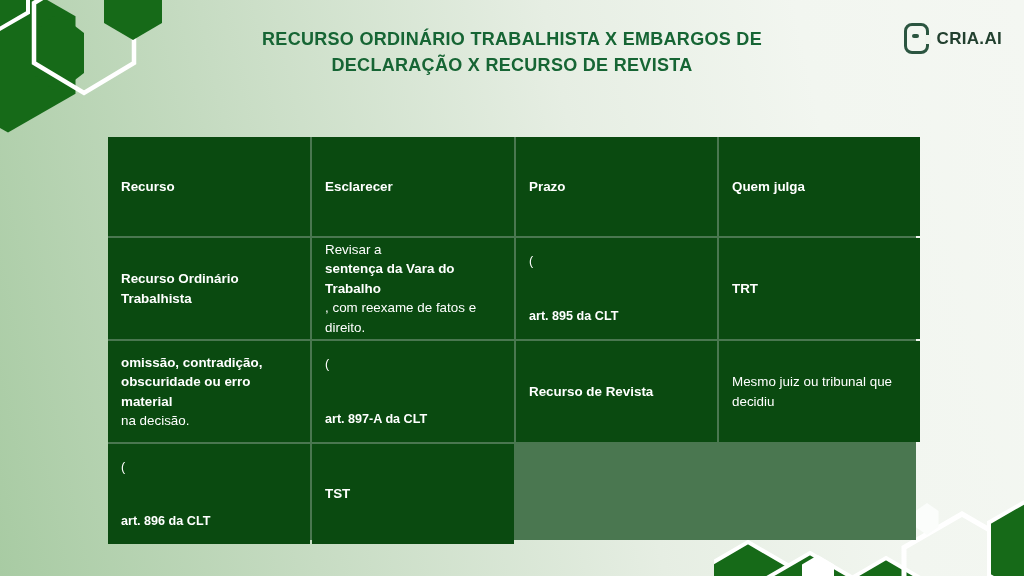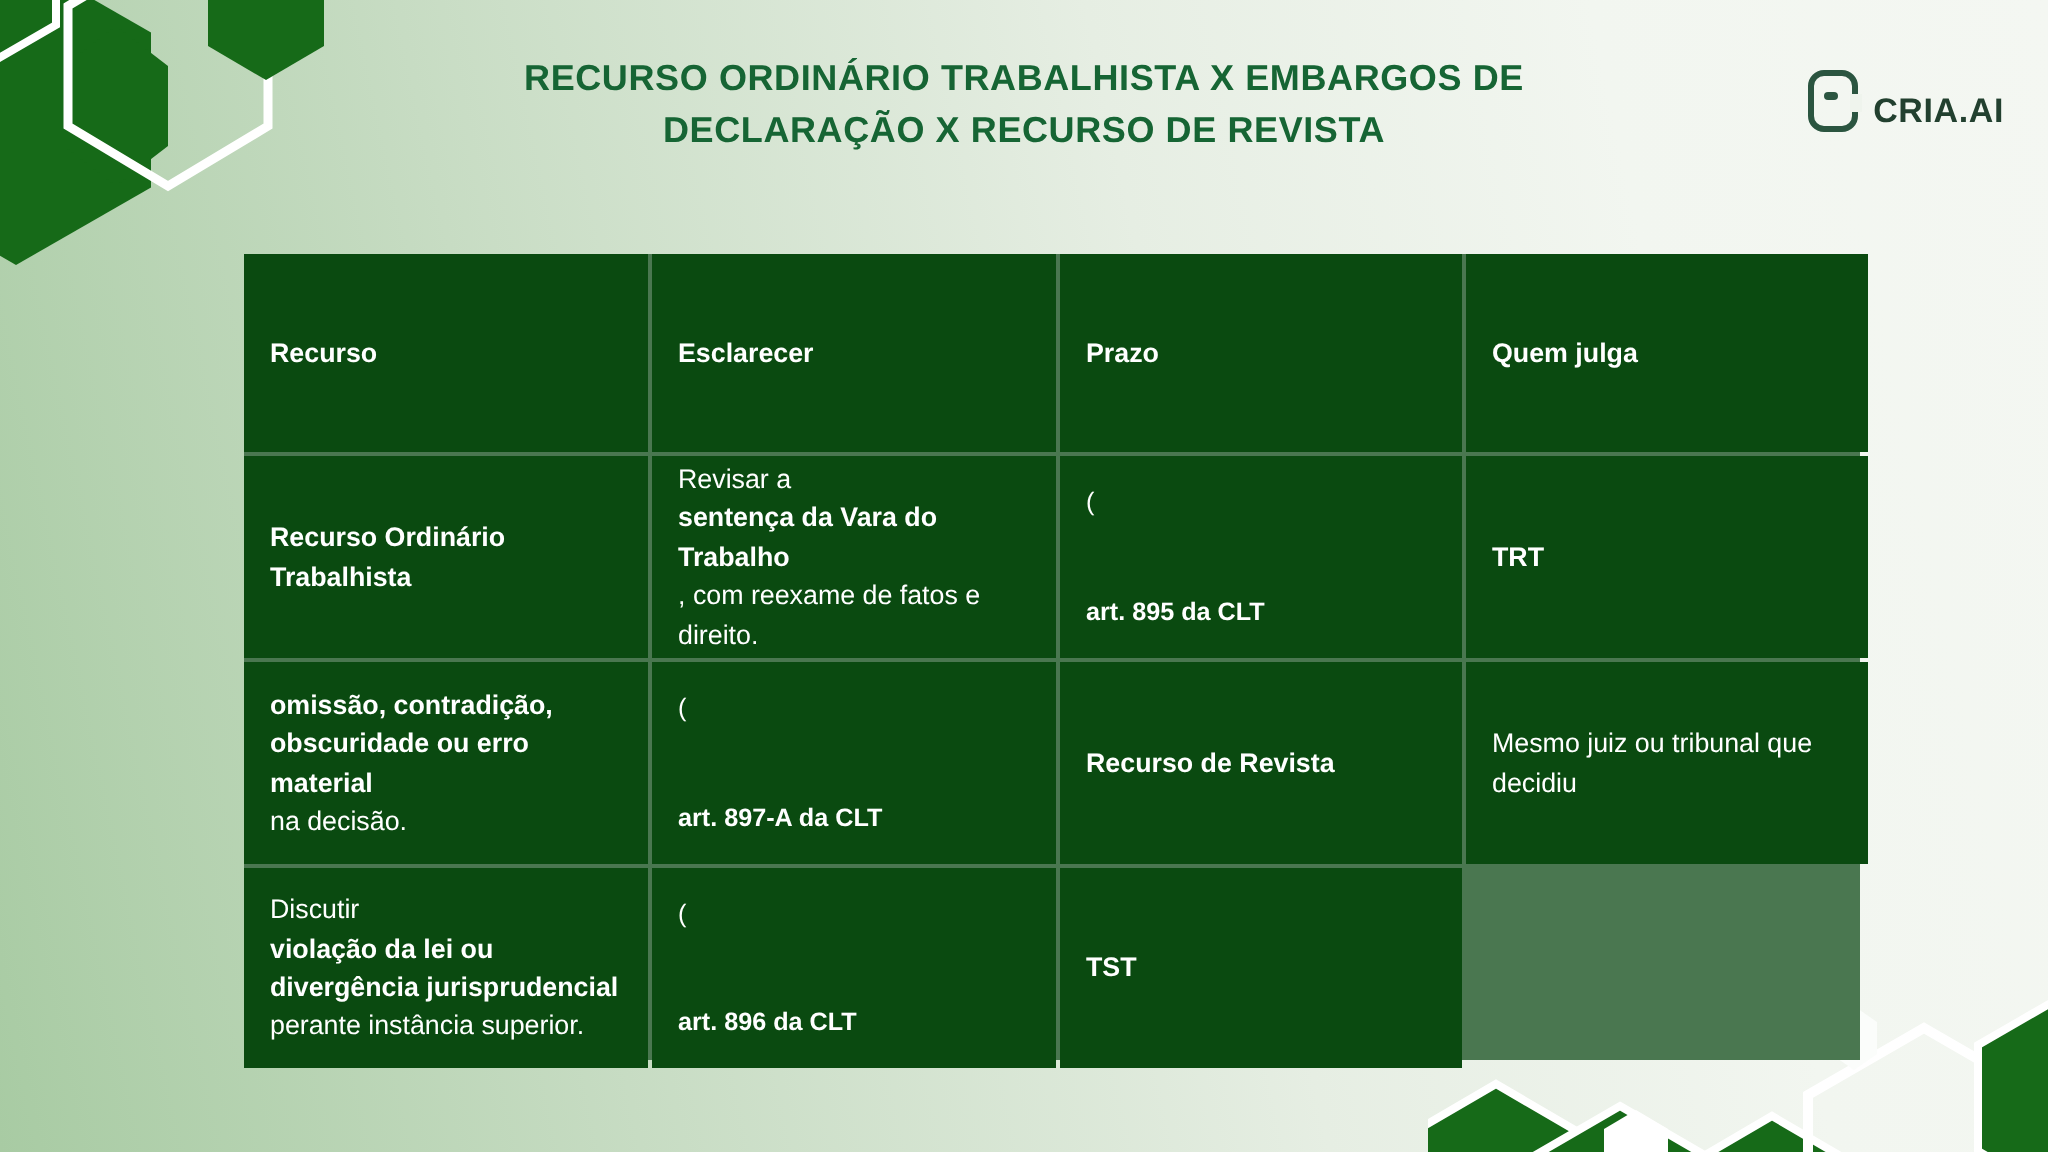--- a/index.html
+++ b/index.html
@@ -14,30 +14,30 @@
   svg.deco { position:absolute; pointer-events:none; }
   .deco-tl { top:0; left:0; }
   .deco-br { right:0; bottom:0; }
 
   .title {
     position:absolute; top:26px; left:calc(50% - 280px); width:560px;
     text-align:center; color:#166534; font-size:18px; font-weight:800;
     line-height:1.45; letter-spacing:0.3px; text-transform:uppercase;
   }
 
-  .logo { position:absolute; top:35px; right:22px; display:flex; align-items:flex-end; gap:8px; }
+  .logo { position:absolute; top:23px; right:22px; display:flex; align-items:center; gap:8px; }
   .logo-icon { position:relative; width:25px; height:31px; border:3.5px solid #2b5540; border-radius:8px; }
   .logo-icon .notch { position:absolute; right:-5px; top:9px; width:6px; height:9px; background:#eff4ed; }
   .logo-icon .dash { position:absolute; left:5px; top:8px; width:7px; height:4px; border-radius:2px; background:#2b5540; }
   .logo-text { font-size:17px; font-weight:800; letter-spacing:0.3px; color:#22402f; }
 
   .table {
-    position:absolute; left:108px; top:127px; width:808px; height:403px;
+    position:absolute; left:108px; top:137px; width:808px; height:403px;
     display:grid; grid-template-columns:202px 202px 201px 201px;
-    grid-template-rows:99px 101px 101px 100px; gap:2px; background:#4a7750;margin-left:14px;
+    grid-template-rows:99px 101px 101px 100px; gap:2px; background:#4a7750;
   }
   .cell {
     background:#0a4a10; color:#ffffff; display:flex; flex-direction:column;
     justify-content:center; padding:8px 10px 8px 13px; font-size:13.4px;
     line-height:1.45; overflow:hidden;
   }
   .cell.head, .cell.name { font-weight:700; }
   .cell.prazo { white-space:nowrap; font-size:12.6px; padding-right:4px;gap:36px; }
   .cell b { font-weight:700; }
 </style>
@@ -104,25 +104,20 @@
         <b>4 dias</b>
         <span> (</span>
         <b>art. 897-A da CLT</b>
         <span>)</span>
       </div>
     <div class="cell name">Recurso de Revista</div>
 
     <div class="cell body">
         <span>Mesmo juiz ou tribunal que decidiu</span>
       </div>
-    <div class="cell body">
-        <span>Discutir </span>
-        <b>violação da lei ou divergência jurisprudencial</b>
-        <span> perante instância superior.</span>
-      </div>
     <div class="cell prazo">
         <b>8 dias</b>
         <span> (</span>
         <b>art. 896 da CLT</b>
         <span>)</span>
       </div>
     <div class="cell body">
         <b>TST</b>
       </div>
   </div>

